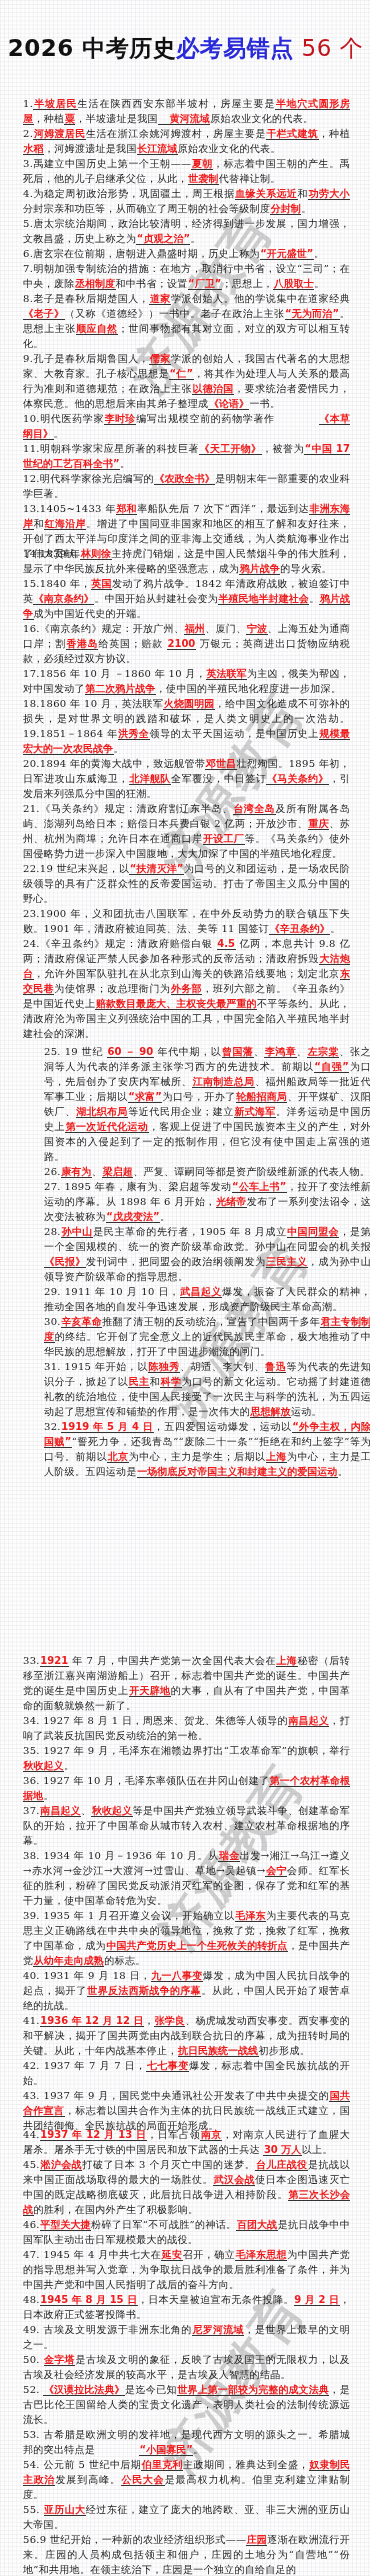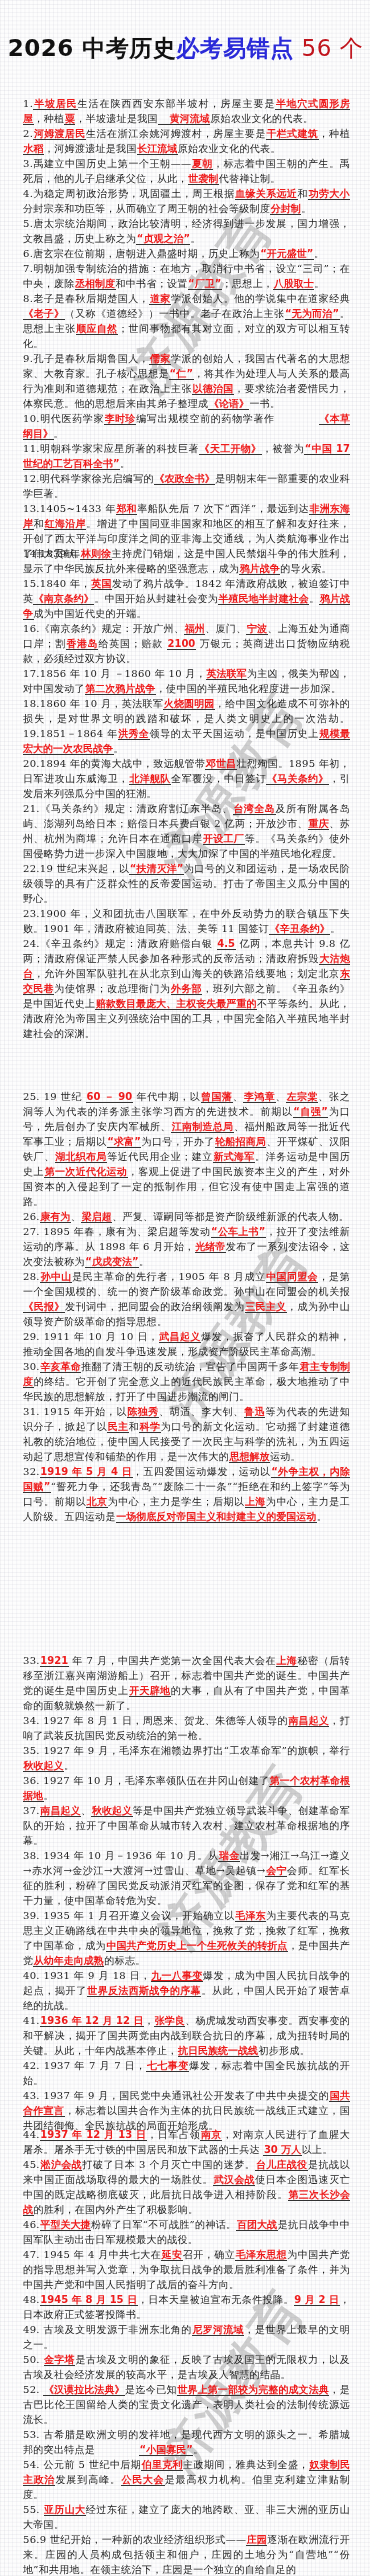--- a/index.html
+++ b/index.html
@@ -66,39 +66,39 @@
       <p class="item"><span>15.1840 年，</span><span class="hl" style="color: rgb(238, 28, 28);">英国</span><span>发动了鸦片战争。1842 年清政府战败，被迫签订中英</span><span class="hl" style="color: rgb(238, 28, 28);">《南京条约》</span><span>。中国开始从封建社会变为</span><span class="hl" style="color: rgb(238, 28, 28);">半殖民地半封建社会</span><span>。</span><span class="hl" style="color: rgb(238, 28, 28);">鸦片战争</span><span>成为中国近代史的开端。</span></p>
       <p class="item"><span>16.《南京条约》规定：开放广州、</span><span class="hl" style="color: rgb(238, 28, 28);">福州</span><span>、厦门、</span><span class="hl" style="color: rgb(238, 28, 28);">宁波</span><span>、上海五处为通商口岸；割</span><span class="hl" style="color: rgb(238, 28, 28);">香港岛</span><span>给英国；赔款 </span><span class="hl" style="color: rgb(238, 28, 28);">2100</span><span> 万银元；英商进出口货物应纳税款，必须经过双方协议。</span></p>
       <p class="item"><span>17.1856 年 10 月 －1860 年 10 月，</span><span class="hl" style="color: rgb(238, 28, 28);">英法联军</span><span>为主凶，俄美为帮凶，对中国发动了</span><span class="hl" style="color: rgb(238, 28, 28);">第二次鸦片战争</span><span>，使中国的半殖民地化程度进一步加深。</span></p>
       <p class="item"><span>18.1860 年 10 月，英法联军</span><span class="hl" style="color: rgb(238, 28, 28);">火烧圆明园</span><span>，给中国文化造成不可弥补的损失，是对世界文明的践踏和破坏，是人类文明史上的一次浩劫。19.1851－1864 年</span><span class="hl" style="color: rgb(238, 28, 28);">洪秀全</span><span>领导的太平天国运动，是中国历史上</span><span class="hl" style="color: rgb(238, 28, 28);">规模最宏大的一次农民战争</span><span>。</span></p>
       <p class="item"><span>20.1894 年的黄海大战中，致远舰管带</span><span class="hl" style="color: rgb(238, 28, 28);">邓世昌</span><span>壮烈殉国。1895 年初，日军进攻山东威海卫，</span><span class="hl" style="color: rgb(238, 28, 28);">北洋舰队</span><span>全军覆没，中日签订</span><span class="hl" style="color: rgb(238, 28, 28);">《马关条约》</span><span>，引发后来列强瓜分中国的狂潮。</span></p>
       <p class="item"><span>21.《马关条约》规定：清政府割辽东半岛、</span><span class="hl" style="color: rgb(238, 28, 28);">台湾全岛</span><span>及所有附属各岛屿、澎湖列岛给日本；赔偿日本兵费白银 2 亿两；开放沙市、</span><span class="hl" style="color: rgb(238, 28, 28);">重庆</span><span>、苏州、杭州为商埠；允许日本在通商口岸</span><span class="hl" style="color: rgb(238, 28, 28);">开设工厂</span><span>等。《马关条约》使外国侵略势力进一步深入中国腹地，大大加深了中国的半殖民地化程度。</span></p>
       <p class="item"><span>22.19 世纪末兴起，以</span><span class="hl" style="color: rgb(238, 28, 28);">“扶清灭洋”</span><span>为口号的义和团运动，是一场农民阶级领导的具有广泛群众性的反帝爱国运动。打击了帝国主义瓜分中国的野心。</span></p>
       <p class="item"><span>23.1900 年，义和团抗击八国联军，在中外反动势力的联合镇压下失败。1901 年，清政府被迫同英、法、美等 11 国签订</span><span class="hl" style="color: rgb(238, 28, 28);">《辛丑条约》</span><span>。</span></p>
       <p class="item"><span>24.《辛丑条约》规定：清政府赔偿白银 </span><span class="hl" style="color: rgb(238, 28, 28);">4.5</span><span> 亿两，本息共计 9.8 亿两；清政府保证严禁人民参加各种形式的反帝活动；清政府拆毁</span><span class="hl" style="color: rgb(238, 28, 28);">大沽炮台</span><span>，允许外国军队驻扎在从北京到山海关的铁路沿线要地；划定北京</span><span class="hl" style="color: rgb(238, 28, 28);">东交民巷</span><span>为使馆界；改总理衙门为</span><span class="hl" style="color: rgb(238, 28, 28);">外务部</span><span>，班列六部之前。《辛丑条约》是中国近代史上</span><span class="hl" style="color: rgb(238, 28, 28);">赔款数目最庞大、主权丧失最严重的</span><span>不平等条约。从此，清政府沦为帝国主义列强统治中国的工具，中国完全陷入半殖民地半封建社会的深渊。</span></p>
     </div>
-    <div class="block" style="top: 1089px;">
+    <div class="block" style="top: 1044px; margin-left: 21px;">
       <p class="item"><span>25. 19 世纪 </span><span class="hl" style="color: rgb(238, 28, 28);">60 － 90</span><span> 年代中期，以</span><span class="hl" style="color: rgb(238, 28, 28);">曾国藩</span><span>、</span><span class="hl" style="color: rgb(238, 28, 28);">李鸿章</span><span>、</span><span class="hl" style="color: rgb(238, 28, 28);">左宗棠</span><span>、张之洞等人为代表的洋务派主张学习西方的先进技术。前期以</span><span class="hl" style="color: rgb(238, 28, 28);">“自强”</span><span>为口号，先后创办了安庆内军械所、</span><span class="hl" style="color: rgb(238, 28, 28);">江南制造总局</span><span>、福州船政局等一批近代军事工业；后期以</span><span class="hl" style="color: rgb(238, 28, 28);">“求富”</span><span>为口号，开办了</span><span class="hl" style="color: rgb(238, 28, 28);">轮船招商局</span><span>、开平煤矿、汉阳铁厂、</span><span class="hl" style="color: rgb(238, 28, 28);">湖北织布局</span><span>等近代民用企业；建立</span><span class="hl" style="color: rgb(238, 28, 28);">新式海军</span><span>。洋务运动是中国历史上</span><span class="hl" style="color: rgb(238, 28, 28);">第一次近代化运动</span><span>，客观上促进了中国民族资本主义的产生，对外国资本的入侵起到了一定的抵制作用，但它没有使中国走上富强的道路。</span></p>
       <p class="item"><span>26.</span><span class="hl" style="color: rgb(238, 28, 28);">康有为</span><span>、</span><span class="hl" style="color: rgb(238, 28, 28);">梁启超</span><span>、严复、谭嗣同等都是资产阶级维新派的代表人物。</span></p>
       <p class="item"><span>27. 1895 年春，康有为、梁启超等发动</span><span class="hl" style="color: rgb(238, 28, 28);">“公车上书”</span><span>，拉开了变法维新运动的序幕。从 1898 年 6 月开始，</span><span class="hl" style="color: rgb(238, 28, 28);">光绪帝</span><span>发布了一系列变法诏令，这次变法被称为</span><span class="hl" style="color: rgb(238, 28, 28);">“戊戌变法”</span><span>。</span></p>
       <p class="item"><span>28.</span><span class="hl" style="color: rgb(238, 28, 28);">孙中山</span><span>是民主革命的先行者，1905 年 8 月成立</span><span class="hl" style="color: rgb(238, 28, 28);">中国同盟会</span><span>，是第一个全国规模的、统一的资产阶级革命政党。孙中山在同盟会的机关报</span><span class="hl" style="color: rgb(238, 28, 28);">《民报》</span><span>发刊词中，把同盟会的政治纲领阐发为</span><span class="hl" style="color: rgb(238, 28, 28);">三民主义</span><span>，成为孙中山领导资产阶级革命的指导思想。</span></p>
       <p class="item"><span>29. 1911 年 10 月 10 日，</span><span class="hl" style="color: rgb(238, 28, 28);">武昌起义</span><span>爆发，振奋了人民群众的精神，推动全国各地的自发斗争迅速发展，形成资产阶级民主革命高潮。</span></p>
       <p class="item"><span>30.</span><span class="hl" style="color: rgb(238, 28, 28);">辛亥革命</span><span>推翻了清王朝的反动统治，宣告了中国两千多年</span><span class="hl" style="color: rgb(238, 28, 28);">君主专制制度</span><span>的终结。它开创了完全意义上的近代民族民主革命，极大地推动了中华民族的思想解放，打开了中国进步潮流的闸门。</span></p>
       <p class="item"><span>31. 1915 年开始，以</span><span class="hl" style="color: rgb(238, 28, 28);">陈独秀</span><span>、胡适、李大钊、</span><span class="hl" style="color: rgb(238, 28, 28);">鲁迅</span><span>等为代表的先进知识分子，掀起了以</span><span class="hl" style="color: rgb(238, 28, 28);">民主</span><span>和</span><span class="hl" style="color: rgb(238, 28, 28);">科学</span><span>为口号的新文化运动。它动摇了封建道德礼教的统治地位，使中国人民接受了一次民主与科学的洗礼，为五四运动起了思想宣传和铺垫的作用，是一次伟大的</span><span class="hl" style="color: rgb(238, 28, 28);">思想解放</span><span>运动。</span></p>
       <p class="item"><span>32.</span><span class="hl" style="color: rgb(238, 28, 28);">1919 年 5 月 4 日</span><span>，五四爱国运动爆发，运动以</span><span class="hl" style="color: rgb(238, 28, 28);">“外争主权，内除国贼”</span><span>“誓死力争，还我青岛”“废除二十一条”“拒绝在和约上签字”等为口号。前期以</span><span class="hl" style="color: rgb(238, 28, 28);">北京</span><span>为中心，主力是学生；后期以</span><span class="hl" style="color: rgb(238, 28, 28);">上海</span><span>为中心，主力是工人阶级。五四运动是</span><span class="hl" style="color: rgb(238, 28, 28);">一场彻底反对帝国主义和封建主义的爱国运动</span><span>。</span></p>
     </div>
     <div class="block" style="top: 1653px;">
       <p class="item"><span>33.</span><span class="hl" style="color: rgb(238, 28, 28);">1921</span><span> 年 7 月，中国共产党第一次全国代表大会在</span><span class="hl" style="color: rgb(238, 28, 28);">上海</span><span>秘密（后转移至浙江嘉兴南湖游船上）召开，标志着中国共产党的诞生。中国共产党的诞生是中国历史上</span><span class="hl" style="color: rgb(238, 28, 28);">开天辟地</span><span>的大事，自从有了中国共产党，中国革命的面貌就焕然一新了。</span></p>
       <p class="item"><span>34. 1927 年 8 月 1 日，周恩来、贺龙、朱德等人领导的</span><span class="hl" style="color: rgb(238, 28, 28);">南昌起义</span><span>，打响了武装反抗国民党反动统治的第一枪。</span></p>
       <p class="item"><span>35. 1927 年 9 月，毛泽东在湘赣边界打出“工农革命军”的旗帜，举行</span><span class="hl" style="color: rgb(238, 28, 28);">秋收起义</span><span>。</span></p>
       <p class="item"><span>36. 1927 年 10 月，毛泽东率领队伍在井冈山创建了</span><span class="hl" style="color: rgb(238, 28, 28);">第一个农村革命根据地</span><span>。</span></p>
       <p class="item"><span>37.</span><span class="hl" style="color: rgb(238, 28, 28);">南昌起义</span><span>、</span><span class="hl" style="color: rgb(238, 28, 28);">秋收起义</span><span>等是中国共产党独立领导武装斗争、创建革命军队的开始，拉开了中国革命从城市转入农村、建立农村革命根据地的序幕。</span></p>
       <p class="item"><span>38. 1934 年 10 月－1936 年 10 月。从</span><span class="hl" style="color: rgb(238, 28, 28);">瑞金</span><span>出发→湘江→乌江→遵义→赤水河→金沙江→大渡河→过雪山、草地→吴起镇→</span><span class="hl" style="color: rgb(238, 28, 28);">会宁</span><span>会师。红军长征的胜利，粉碎了国民党反动派消灭红军的企图，保存了党和红军的基干力量，使中国革命转危为安。</span></p>
       <p class="item"><span>39. 1935 年 1 月召开遵义会议，开始确立以</span><span class="hl" style="color: rgb(238, 28, 28);">毛泽东</span><span>为主要代表的马克思主义正确路线在中共中央的领导地位，挽救了党，挽救了红军，挽救了中国革命，成为</span><span class="hl" style="color: rgb(238, 28, 28);">中国共产党历史上一个生死攸关的转折点</span><span>，是中国共产党</span><span class="hl" style="color: rgb(238, 28, 28);">从幼年走向成熟</span><span>的标志。</span></p>
-      <p class="item"><span>40. 1931 年 9 月 18 日，</span><span class="hl" style="color: rgb(238, 28, 28); text-decoration: underline;">九一八事变</span><span>爆发，成为中国人民抗日战争的起点，揭开了</span><span class="hl" style="color: rgb(238, 28, 28);">世界反法西斯战争的序幕</span><span>。从此，中国人民开始了艰苦卓绝的抗战。</span></p>
+      <p class="item"><span>40. 1931 年 9 月 18 日，</span><span class="hl" style="color: rgb(238, 28, 28);">九一八事变</span><span>爆发，成为中国人民抗日战争的起点，揭开了</span><span class="hl" style="color: rgb(238, 28, 28);">世界反法西斯战争的序幕</span><span>。从此，中国人民开始了艰苦卓绝的抗战。</span></p>
       <p class="item"><span>41.</span><span class="hl" style="color: rgb(238, 28, 28);">1936 年 12 月 12 日</span><span>，</span><span class="hl" style="color: rgb(238, 28, 28);">张学良</span><span>、杨虎城发动西安事变。西安事变的和平解决，揭开了国共两党由内战到联合抗日的序幕，成为扭转时局的关键。从此，十年内战基本停止，</span><span class="hl" style="color: rgb(238, 28, 28);">抗日民族统一战线</span><span>初步形成。</span></p>
       <p class="item"><span>42. 1937 年 7 月 7 日，</span><span class="hl" style="color: rgb(238, 28, 28);">七七事变</span><span>爆发，标志着中国全民族抗战的开始。</span></p>
       <p class="item"><span>43. 1937 年 9 月，国民党中央通讯社公开发表了中共中央提交的</span><span class="hl" style="color: rgb(238, 28, 28);">国共合作宣言</span><span>，标志着以国共合作为主体的抗日民族统一战线正式建立，国共团结御侮、全民族抗战的局面开始形成。</span></p>
     </div>
     <div class="block" style="top: 2127px;">
       <p class="item"><span>44.</span><span class="hl" style="color: rgb(238, 28, 28);">1937 年 12 月 13 日</span><span>，日军占领</span><span class="hl" style="color: rgb(238, 28, 28); margin-top: 32px;">南京</span><span>，对南京人民进行了血腥大屠杀。屠杀手无寸铁的中国居民和放下武器的士兵达 </span><span class="hl" style="color: rgb(238, 28, 28);">30 万人</span><span>以上。</span></p>
       <p class="item"><span>45.</span><span class="hl" style="color: rgb(238, 28, 28);">淞沪会战</span><span>打破了日本 3 个月灭亡中国的迷梦。</span><span class="hl" style="color: rgb(238, 28, 28);">台儿庄战役</span><span>是抗战以来中国正面战场取得的最大的一场胜仗。</span><span class="hl" style="color: rgb(238, 28, 28);">武汉会战</span><span>使日本企图迅速灭亡中国的既定战略彻底破灭，此后抗日战争进入相持阶段。</span><span class="hl" style="color: rgb(238, 28, 28);">第三次长沙会战</span><span>的胜利，在国内外产生了积极影响。</span></p>
       <p class="item"><span>46.</span><span class="hl" style="color: rgb(238, 28, 28);">平型关大捷</span><span>粉碎了日军“不可战胜”的神话。</span><span class="hl" style="color: rgb(238, 28, 28);">百团大战</span><span>是抗日战争中中国军队主动出击日军规模最大的战役。</span></p>
       <p class="item"><span>47. 1945 年 4 月中共七大在</span><span class="hl" style="color: rgb(238, 28, 28);">延安</span><span>召开，确立</span><span class="hl" style="color: rgb(238, 28, 28);">毛泽东思想</span><span>为中国共产党的指导思想并写入党章，为争取抗日战争的最后胜利准备了条件，并为中国共产党和中国人民指明了战后的奋斗方向。</span></p>
       <p class="item"><span>48.</span><span class="hl" style="color: rgb(238, 28, 28);">1945 年 8 月 15 日</span><span>，日本天皇被迫宣布无条件投降。</span><span class="hl" style="color: rgb(238, 28, 28);">9 月 2 日</span><span>，日本政府正式签署投降书。</span></p>

